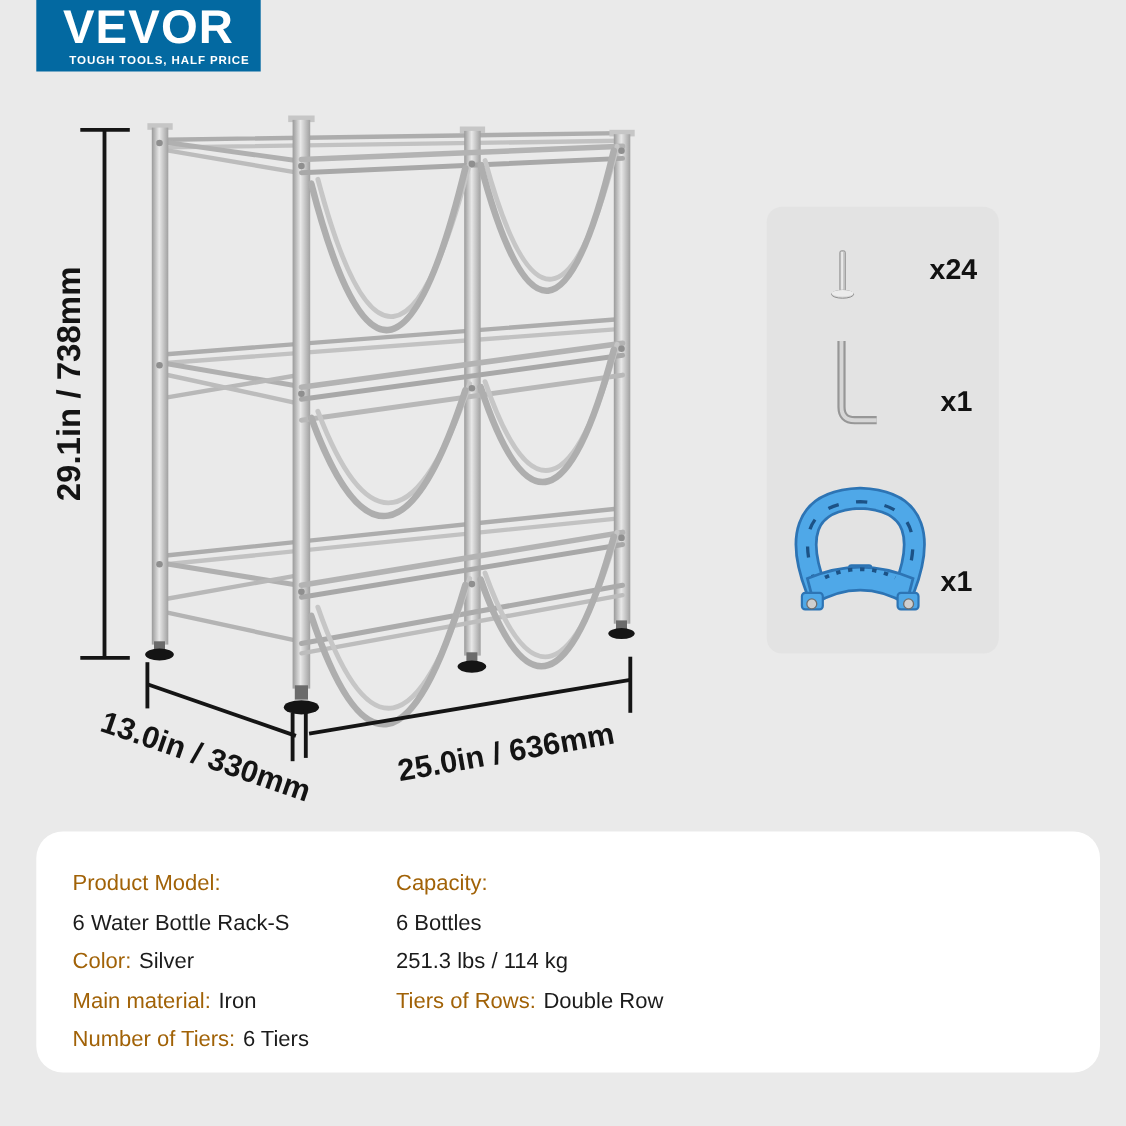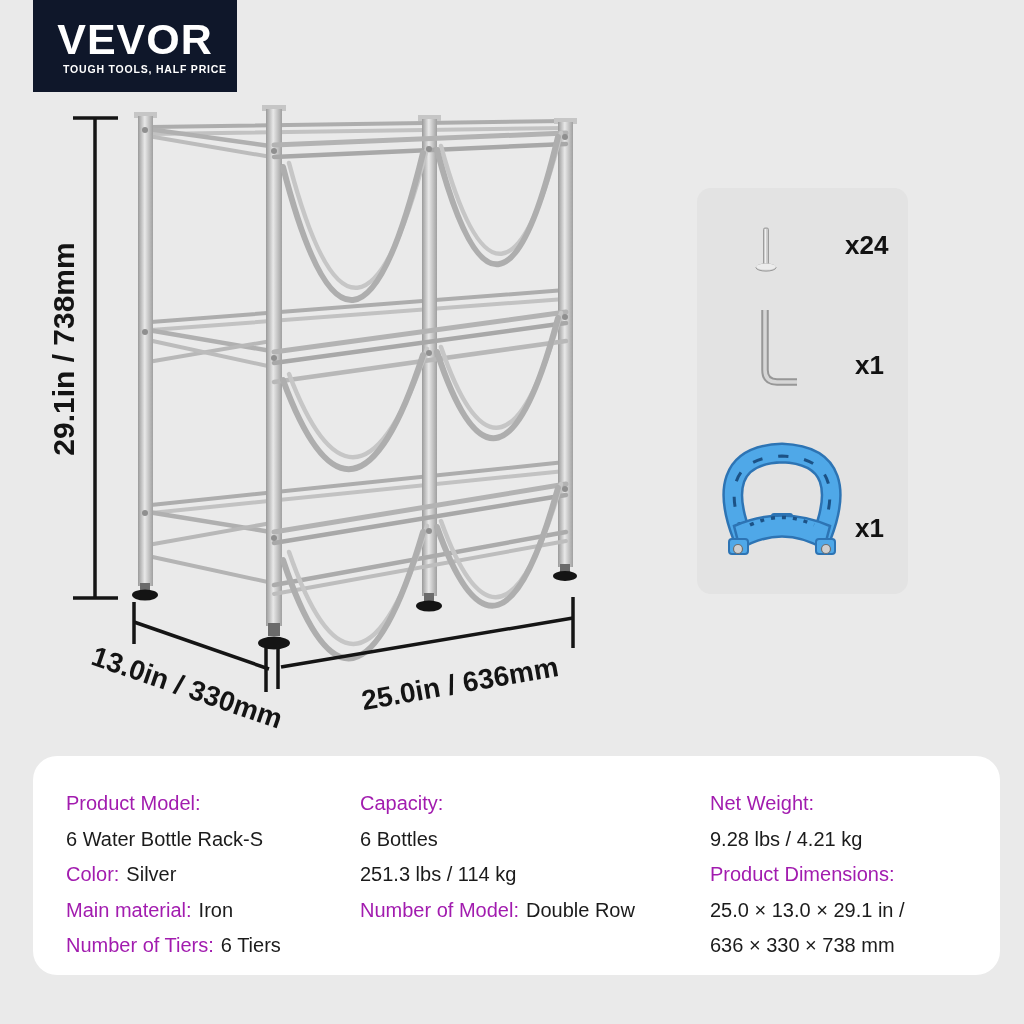--- a/index.html
+++ b/index.html
@@ -4,22 +4,22 @@
 <style>
   html,body{margin:0;padding:0;}
   body{
     width:1024px;height:1024px;position:relative;overflow:hidden;
     background:#eaeaea;
     font-family:"Liberation Sans","DejaVu Sans",sans-serif;
     color:#1b1b1b;
   }
   
   .logo{
-    position:absolute;left:33px;top:0;width:204px;height:92px;
-    background:#0f172a;display:flex;flex-direction:column;
+    position:absolute;left:33px;top:0;width:204px;height:65px;
+    background:#0369a1;display:flex;flex-direction:column;
     align-items:center;justify-content:center;
   }
   .logo .name{color:#fff;font-weight:700;font-size:43px;line-height:42px;letter-spacing:1px;}
   .logo .tagline{color:#fff;font-weight:700;font-size:10.5px;letter-spacing:.8px;margin-top:3px;margin-left:20px;}
   
   svg.scene{position:absolute;left:0;top:0;z-index:1;}
   .dim-label{
     position:absolute;z-index:2;color:#141414;font-weight:700;
     text-align:center;white-space:nowrap;
   }
@@ -38,21 +38,21 @@
   .qty-handle{left:158px;top:325px;}
   
   .spec-card{
     position:absolute;left:33px;top:756px;width:967px;height:219px;
     background:#ffffff;border-radius:24px;z-index:2;
   }
   .spec-col{position:absolute;top:30px;font-size:20px;line-height:35.5px;white-space:nowrap;}
   .col1{left:33px;}
   .col2{left:327px;}
   .col3{left:677px;}
-  .lbl{color:#a21caf;}
+  .lbl{color:#a16207;}
   .val{color:#1b1b1b;}
   .lbl + .val{margin-left:7px;}
 </style>
 </head>
 <body>
 
 <div class="logo">
   <div class="name">VEVOR</div>
   <div class="tagline">TOUGH TOOLS, HALF PRICE</div>
 </div>
@@ -212,24 +212,17 @@
     <div><span class="val">6 Water Bottle Rack-S</span></div>
     <div><span class="lbl">Color:</span><span class="val">Silver</span></div>
     <div><span class="lbl">Main material:</span><span class="val">Iron</span></div>
     <div><span class="lbl">Number of Tiers:</span><span class="val">6 Tiers</span></div>
   </div>
 
   <div class="spec-col col2">
     <div><span class="lbl">Capacity:</span></div>
     <div><span class="val">6 Bottles</span></div>
     <div><span class="val">251.3 lbs / 114 kg</span></div>
-    <div><span class="lbl">Number of Model:</span><span class="val">Double Row</span></div>
+    <div><span class="lbl">Tiers of Rows:</span><span class="val">Double Row</span></div>
   </div>
 
-  <div class="spec-col col3">
-    <div><span class="lbl">Net Weight:</span></div>
-    <div><span class="val">9.28 lbs / 4.21 kg</span></div>
-    <div><span class="lbl">Product Dimensions:</span></div>
-    <div><span class="val">25.0 × 13.0 × 29.1 in /</span></div>
-    <div><span class="val">636 × 330 × 738 mm</span></div>
-  </div>
 
 </div>
 
 </body></html>

